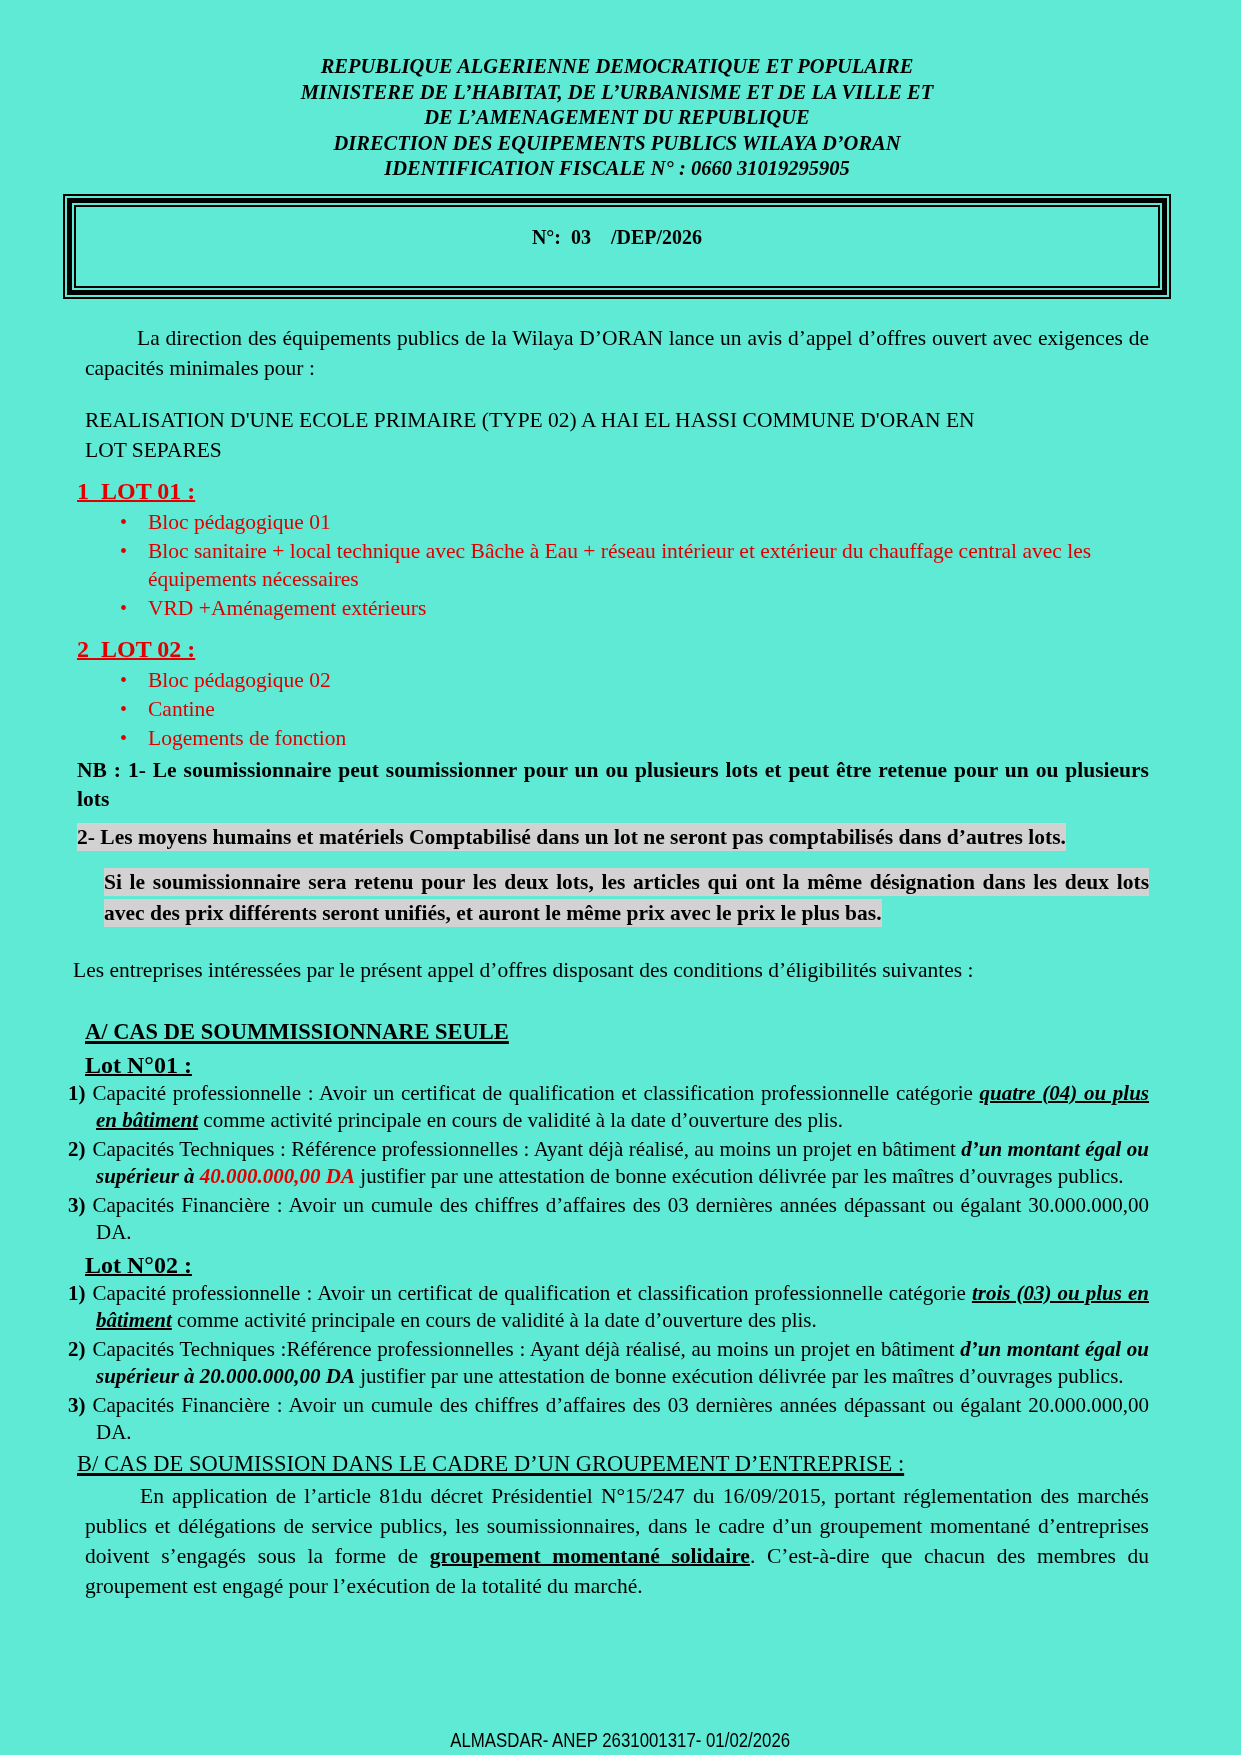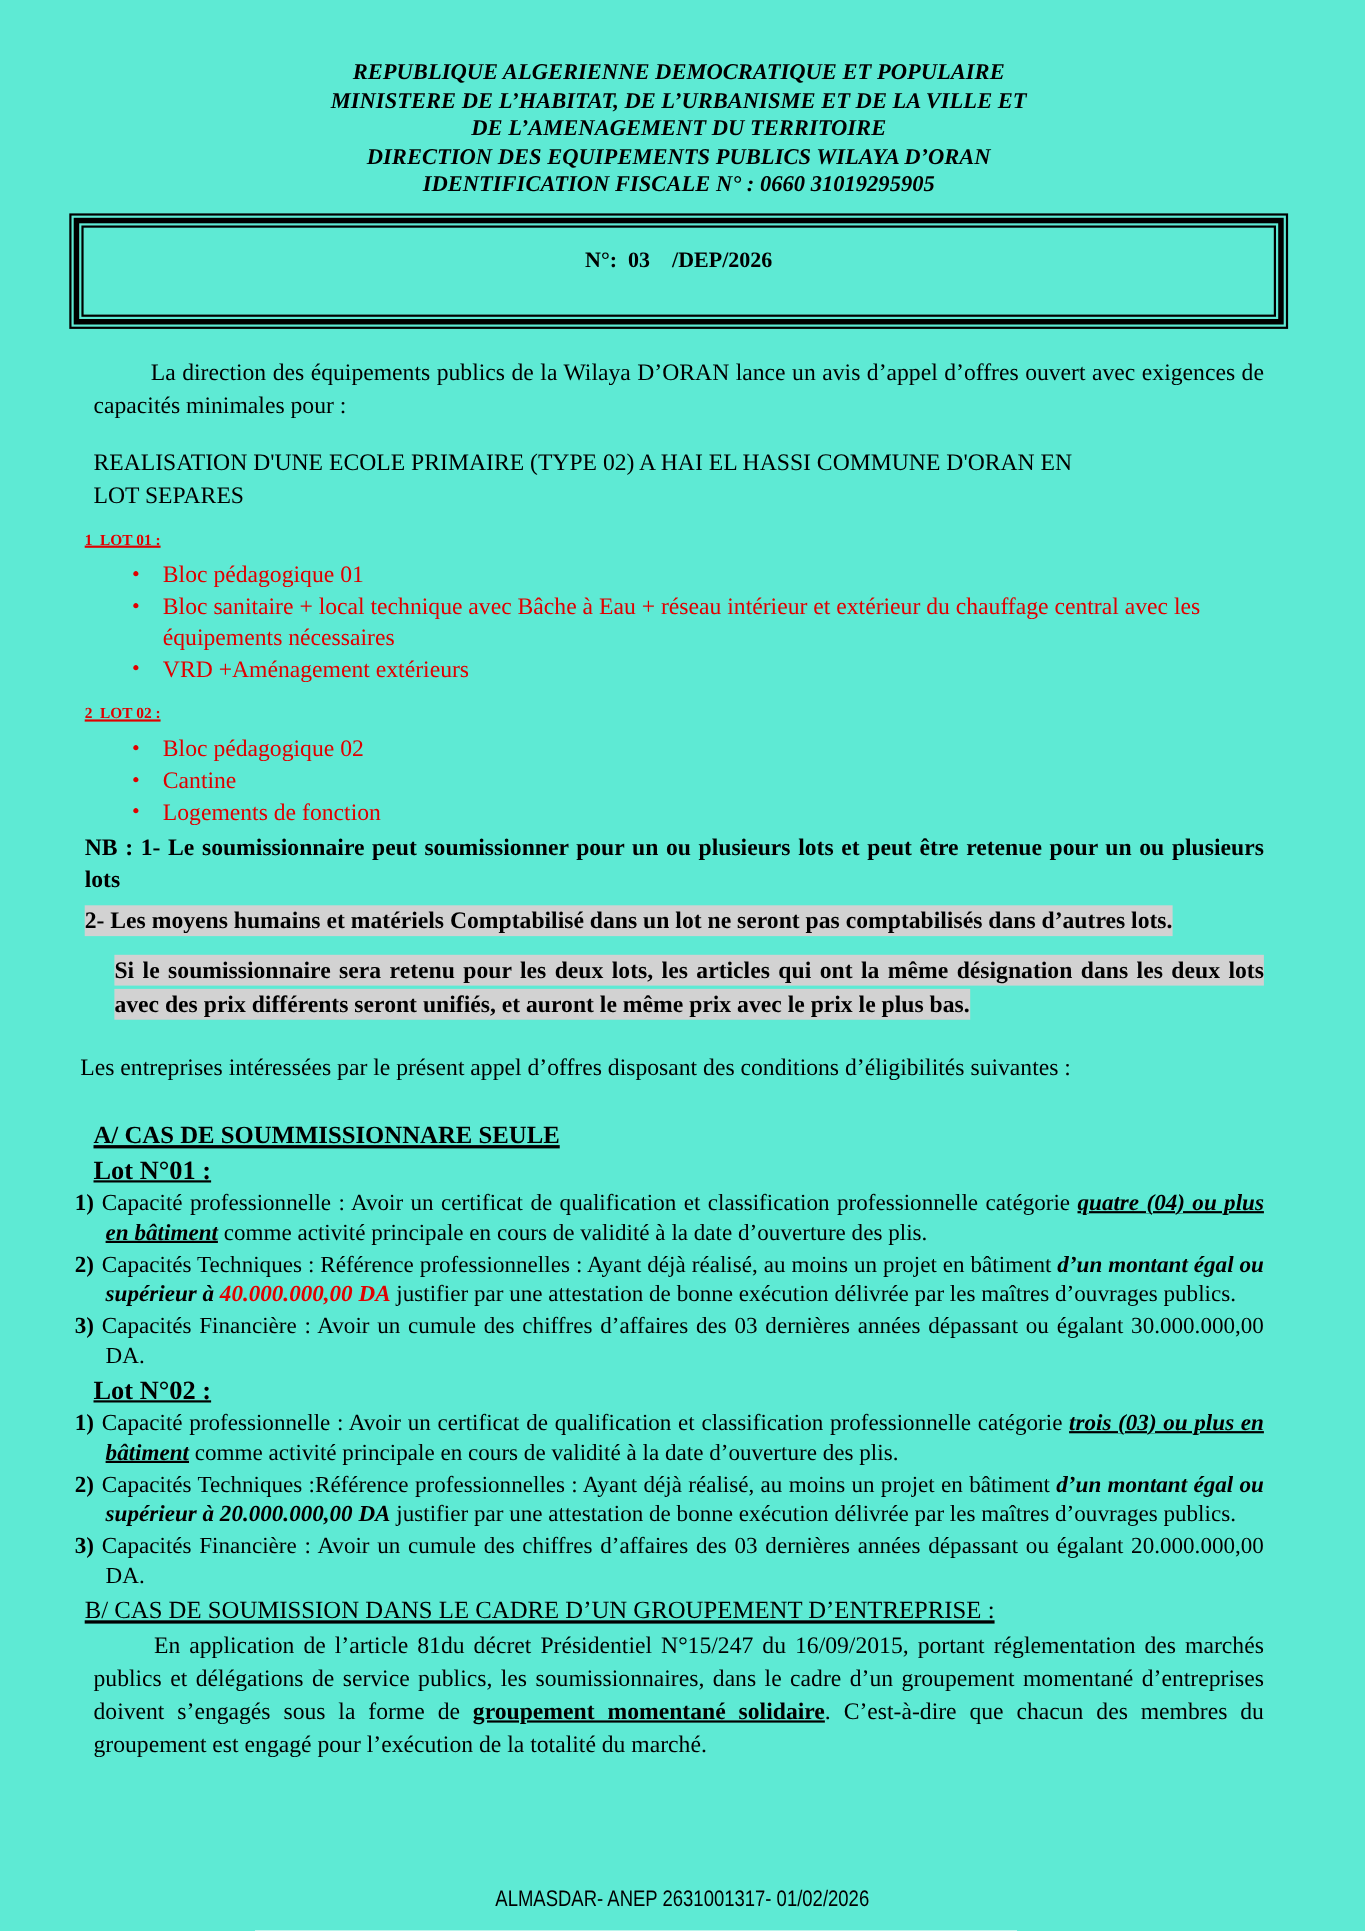--- a/index.html
+++ b/index.html
@@ -28,21 +28,21 @@
   .frame3{border:2px solid #000;padding:12px 14px 30px 14px;text-align:center;}
   .notice-title{font-weight:bold;font-style:italic;font-size:25px;line-height:37px;}
   .notice-number{font-weight:bold;font-size:20px;line-height:37px;white-space:pre-wrap;}
   
   .intro{margin-top:24px;text-indent:52px;text-align:justify;line-height:30px;}
   .project{margin-top:22px;line-height:30px;max-width:920px;}
   
   .lot-heading{
     margin:12px 0 0 -8px;
     color:var(--accent-red);
-    font-weight:bold;font-size:14px;line-height:29px;
+    font-weight:bold;font-size:24px;line-height:29px;
     text-decoration:underline;
     text-decoration-thickness:2px;
     white-space:pre-wrap;
     display:inline-block;
   }
   .lot-block{display:block;}
   .bullets{list-style:none;margin-top:2px;}
   .bullets li{
     position:relative;
     padding-left:63px;
@@ -81,41 +81,41 @@
   .aitem .n{font-weight:bold;padding-right:7px;}
   .b{font-weight:normal;}
   .biu{font-weight:bold;font-style:italic;text-decoration:underline;text-decoration-thickness:1.5px;}
   .bi{font-weight:bold;font-style:italic;}
   .red{color:var(--accent-red);}
   .bu{font-weight:bold;text-decoration:underline;text-decoration-thickness:1.5px;}
   
   .b-para{margin-top:2px;text-align:justify;text-indent:55px;line-height:30px;}
   
   .footer{
-    position:absolute;left:0;right:0;bottom:16px;
+    position:absolute;left:0;right:0;bottom:2px;
     text-align:center;
   }
   .footer .footer-text{
     display:inline-block;
     font-family:"Liberation Sans","DejaVu Sans",sans-serif;
     font-size:20.5px;
     transform:scaleX(0.82);
     transform-origin:center;
     white-space:nowrap;
   }
 </style>
 </head>
 <body>
 
 <div class="page">
 
   <div class="letterhead">
     <div>REPUBLIQUE ALGERIENNE DEMOCRATIQUE ET POPULAIRE</div>
     <div>MINISTERE DE L’HABITAT, DE L’URBANISME ET DE LA VILLE ET</div>
-    <div>DE L’AMENAGEMENT DU TERRITOIRE</div>
+    <div>DE L’AMENAGEMENT DU REPUBLIQUE</div>
     <div>DIRECTION DES EQUIPEMENTS PUBLICS WILAYA D’ORAN</div>
     <div>IDENTIFICATION FISCALE N° : 0660 31019295905</div>
   </div>
 
   <div class="frame1">
     <div class="frame2">
       <div class="frame3">
         <div class="notice-number">N°:  03    /DEP/2026</div>
       </div>
     </div>

